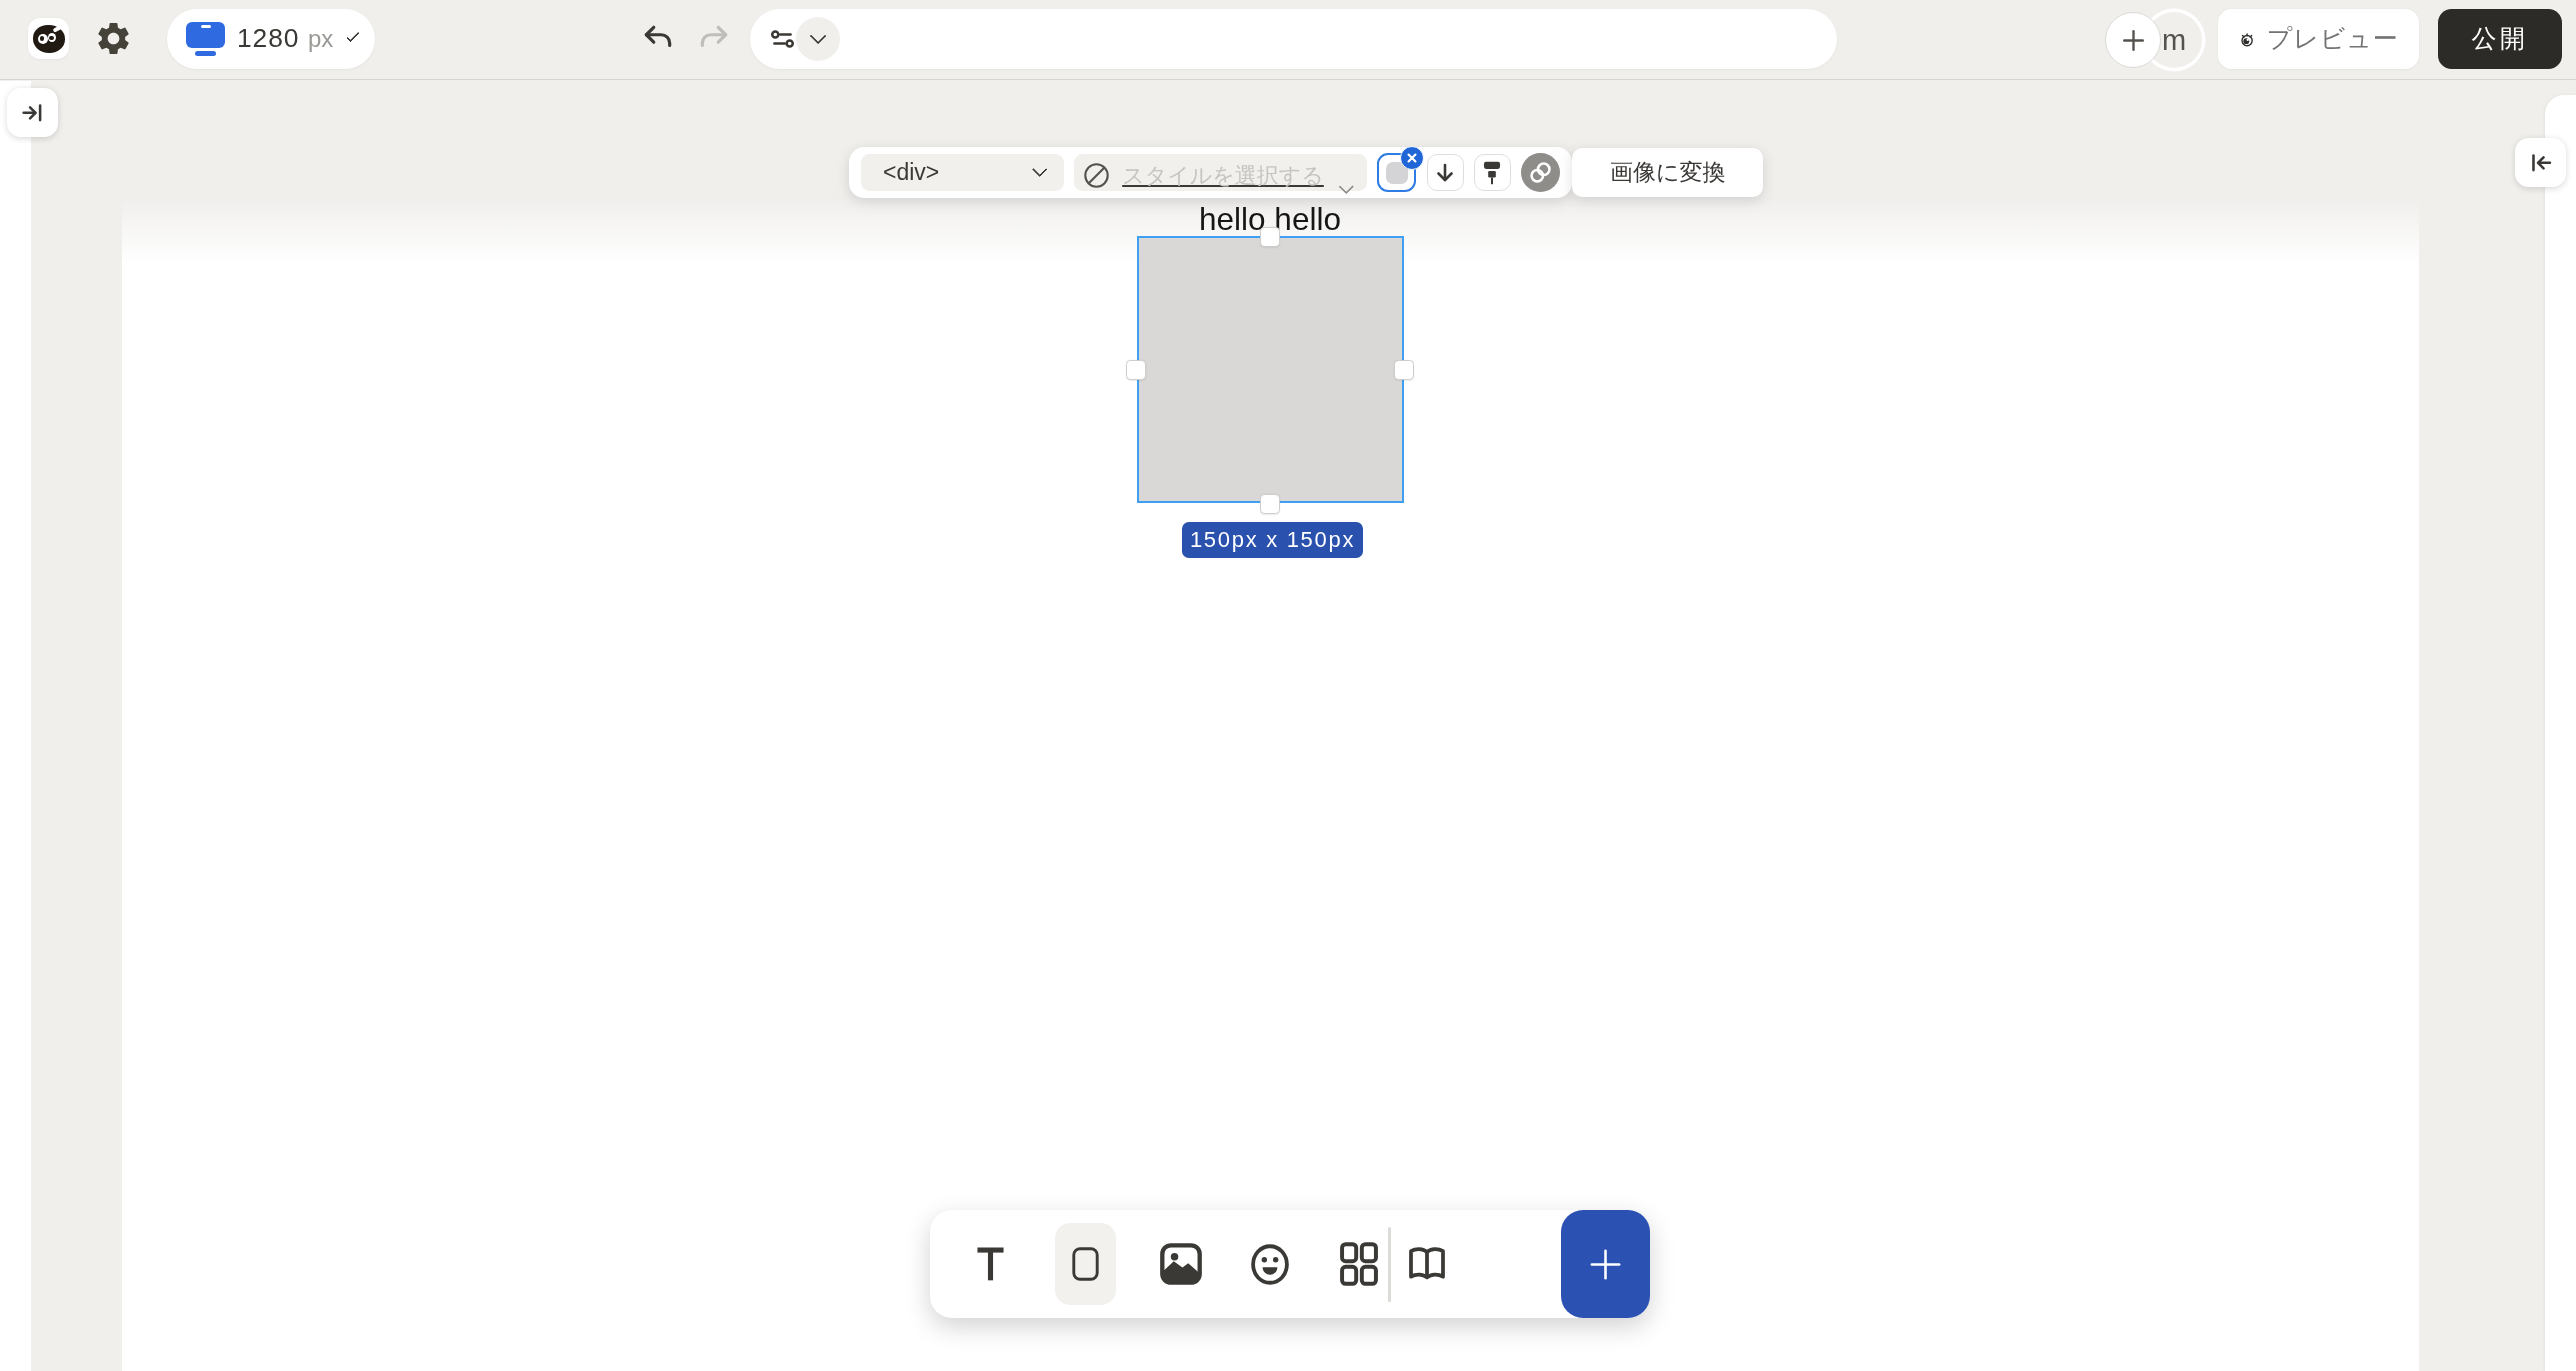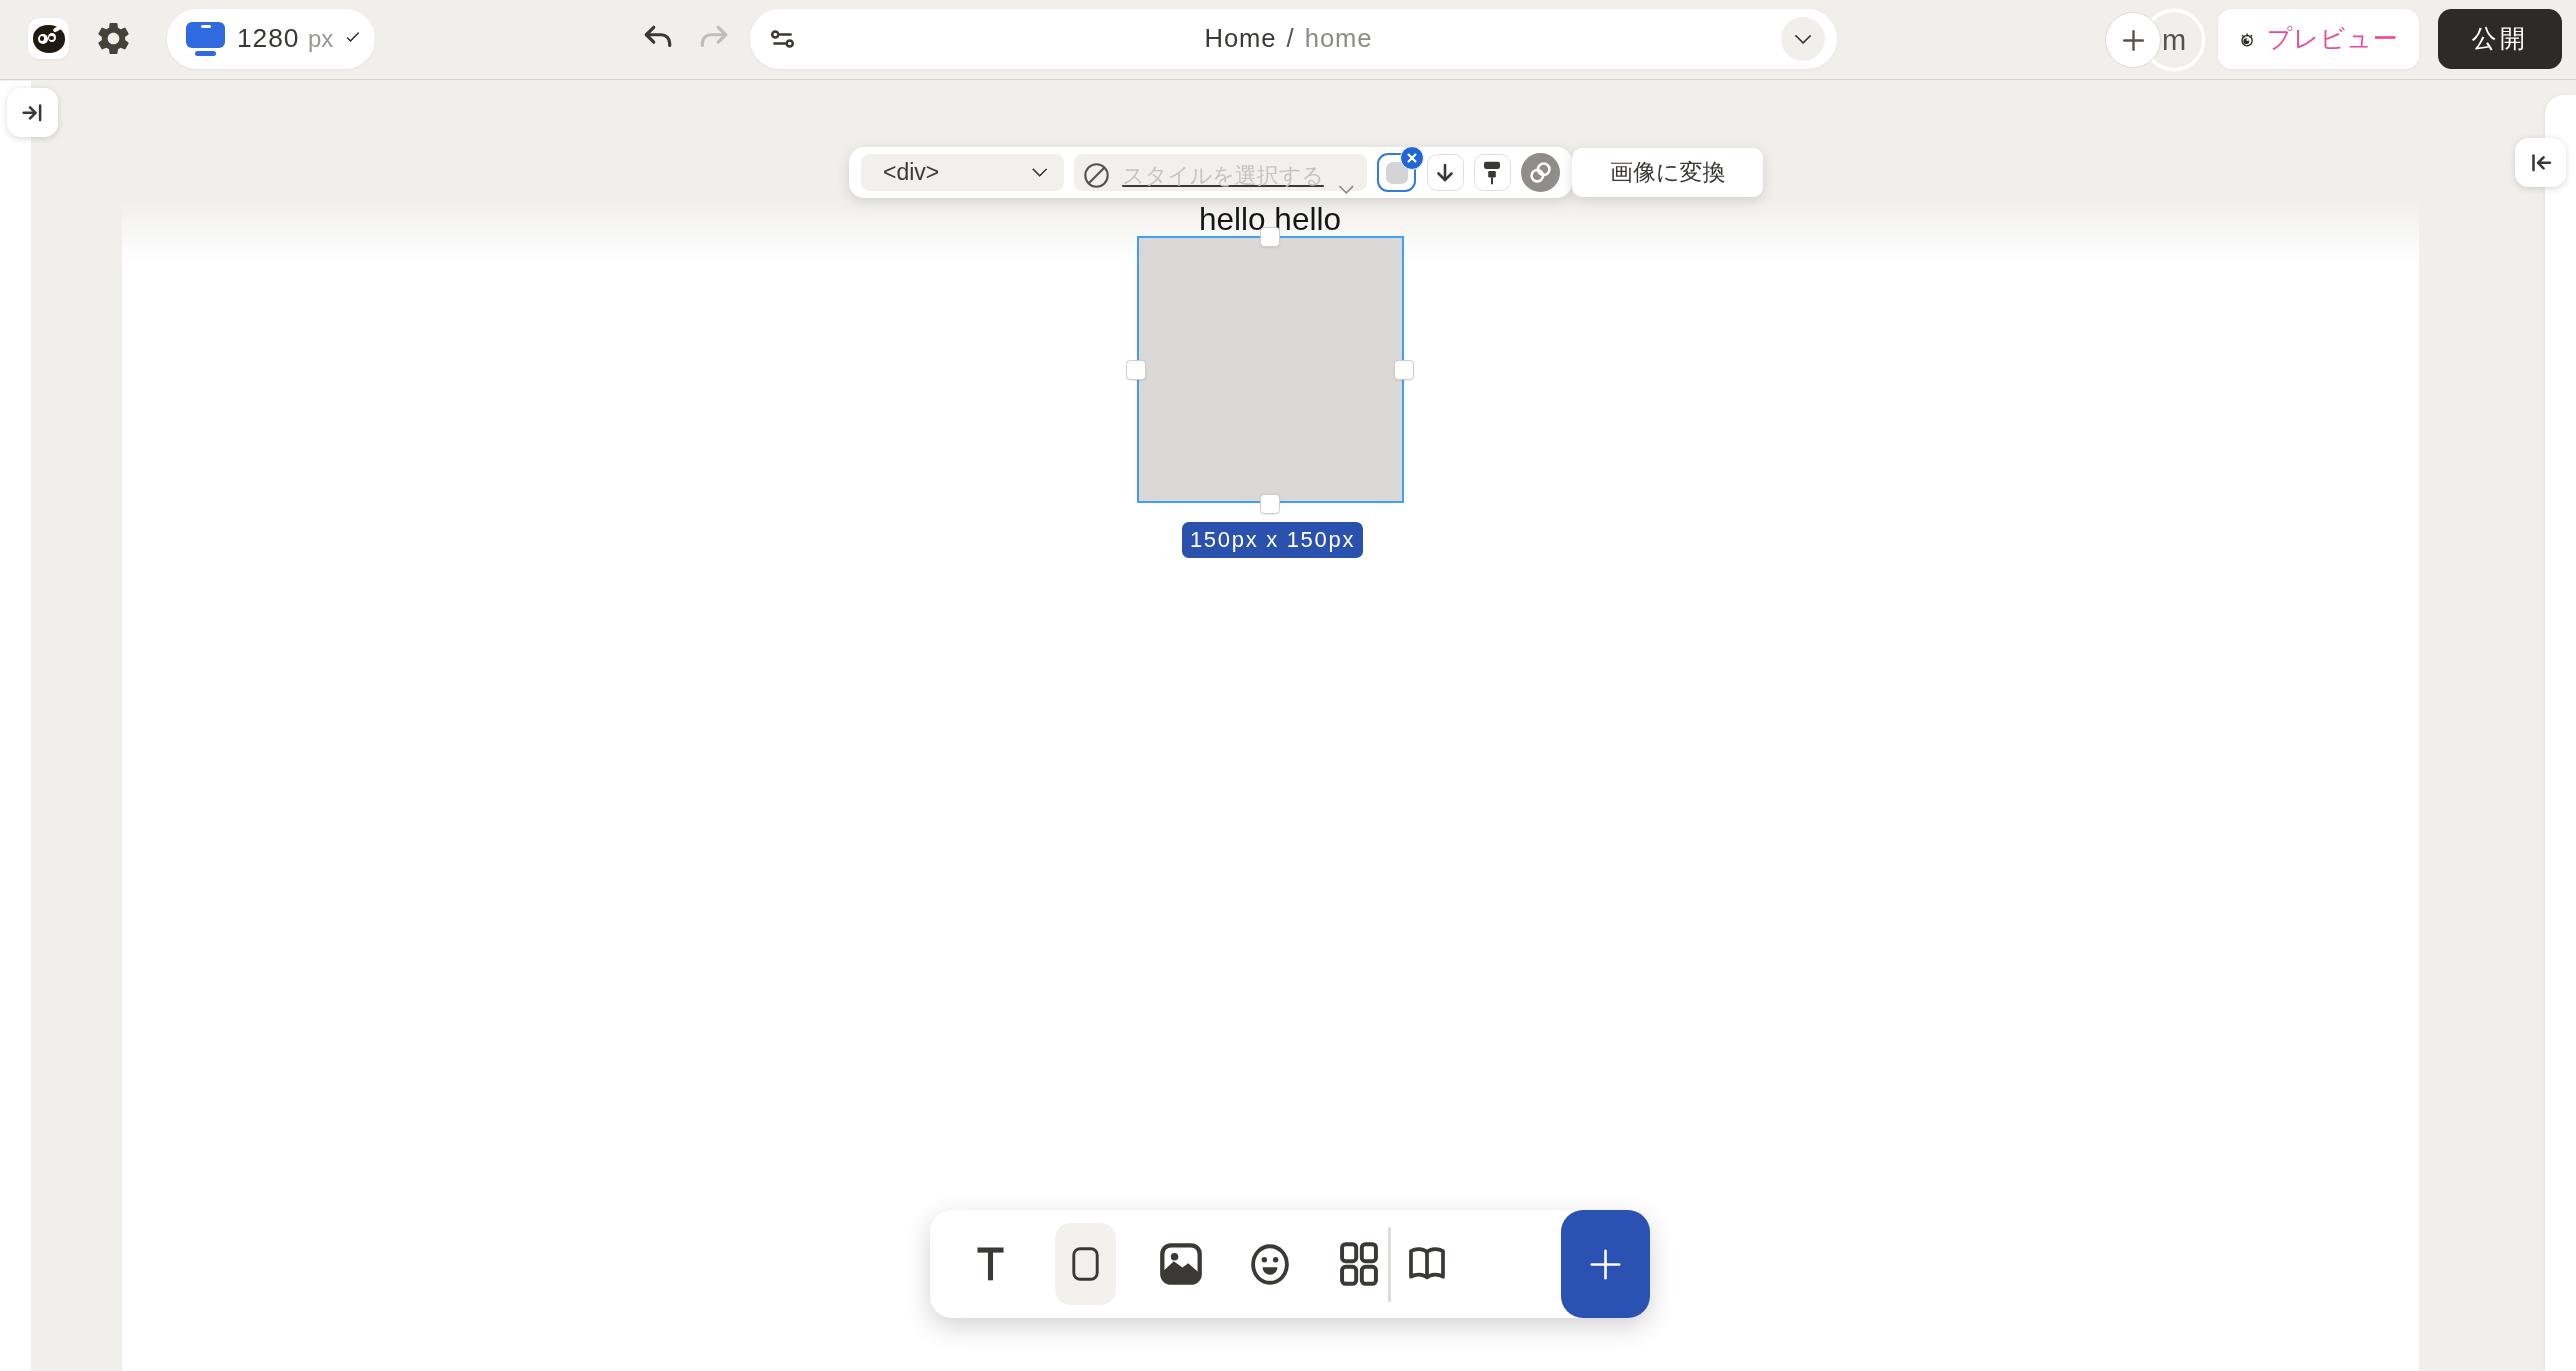--- a/index.html
+++ b/index.html
@@ -36,21 +36,21 @@
   .crumb-pill{left:750px;width:1087px;padding:0 12px 0 19px;}
   .crumb-center{flex:1;display:flex;align-items:center;justify-content:center;gap:10.2px;font-size:25.6px;letter-spacing:0.9px;}
   .crumb-page{color:#3b3936;} .crumb-sep{color:#55524e;} .crumb-slug{color:#8d8b86;}
   .crumb-chevcircle{width:44px;height:44px;border-radius:50%;background:#f1efec;display:flex;align-items:center;justify-content:center;}
   .avatar{position:absolute;left:2146px;top:12px;width:56px;height:56px;border-radius:50%;background:#f0efeb;
           box-shadow:0 0 0 3.4px #fff;display:flex;align-items:center;justify-content:center;
           font-size:29px;color:#55524e;z-index:1;}
   .add-page-btn{position:absolute;left:2105px;top:12px;width:56px;height:56px;border-radius:50%;background:#fff;
           border:1.7px solid #dbd9d5;box-sizing:border-box;display:flex;align-items:center;justify-content:center;z-index:2;}
   .preview-btn{left:2218px;width:201px;border-radius:13.6px;padding:0 20.4px;gap:10.2px;justify-content:center;}
-  .preview-label{font-size:25px;color:#ec4899;letter-spacing:0.9px;white-space:nowrap;}
+  .preview-label{font-size:25px;color:#737373;letter-spacing:0.9px;white-space:nowrap;}
   .publish-btn{position:absolute;left:2438px;top:8.5px;width:124px;height:60px;border-radius:13.6px;background:#2d2b27;
           display:flex;align-items:center;justify-content:center;}
   .publish-label{color:#fff;font-size:25px;letter-spacing:3.4px;}
 
   
   .rail-left{position:absolute;left:0;top:81px;width:31px;height:1291px;background:#fff;z-index:20;}
   .rail-right{position:absolute;left:2545px;top:95px;width:31px;height:1276px;background:#fff;
               border-top-left-radius:19px;box-shadow:-0.9px 0 3.4px rgba(0,0,0,.05);z-index:20;}
   .rail-btn{position:absolute;width:51px;height:49px;background:#fff;border-radius:13.6px;z-index:21;
             display:flex;align-items:center;justify-content:center;box-shadow:0 1.7px 6.8px rgba(0,0,0,.14);}
@@ -152,25 +152,20 @@
       </svg>
     </div>
 
     <div class="pill crumb-pill">
       <svg width="27" height="24" viewBox="0 0 30 26" fill="none" stroke="#3b3834" stroke-width="2.8" stroke-linecap="round">
         <circle cx="7" cy="8" r="3.4"></circle>
           <line x1="12.5" y1="8" x2="24" y2="8"></line>
         <line x1="6" y1="18" x2="17.5" y2="18"></line>
           <circle cx="23" cy="18" r="3.4"></circle>
       </svg>
-      <div class="crumb-center">
-        <span class="crumb-page">Home</span>
-        <span class="crumb-sep">/</span>
-        <span class="crumb-slug">home</span>
-      </div>
 
       <div class="crumb-chevcircle" style="width:44px;height:44px;border-radius:50%;background:#f1efec;display:flex;align-items:center;justify-content:center;">
         <span class="chev" style="width:10.2px;height:10.2px;"></span>
       </div>
     </div>
 
     <div class="avatar">
       <span>m</span>
     </div>
     <div class="add-page-btn">

